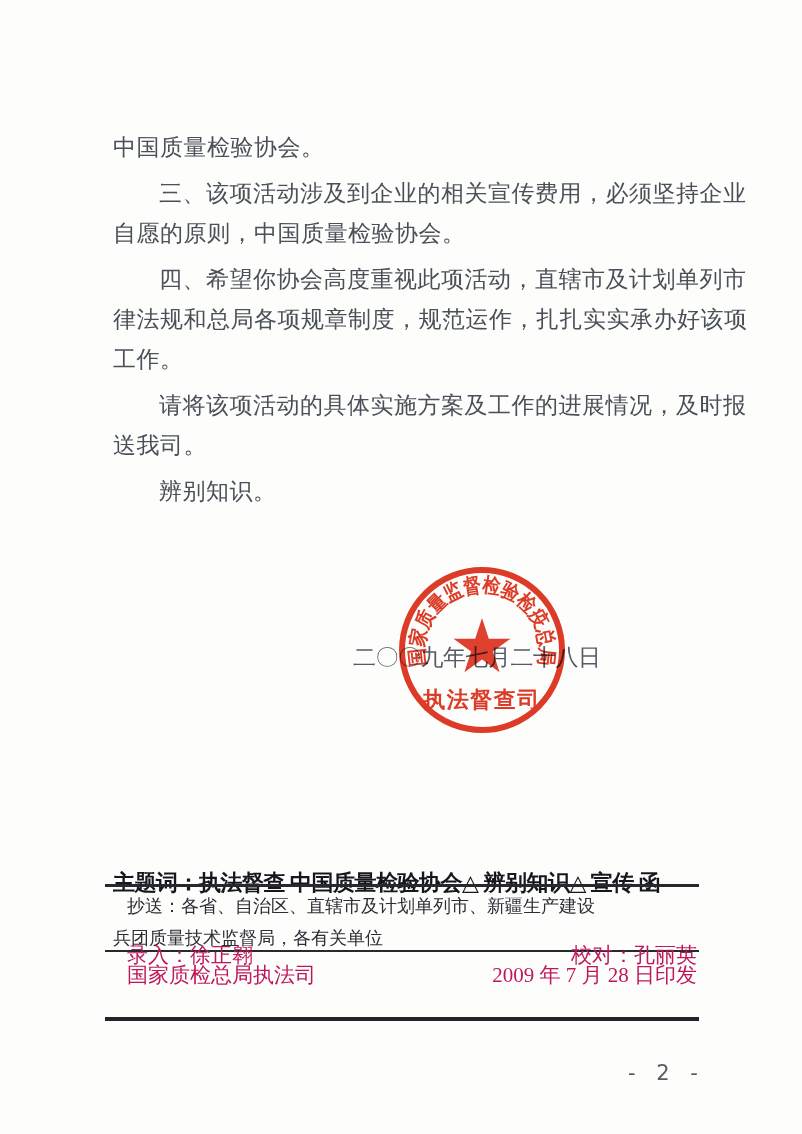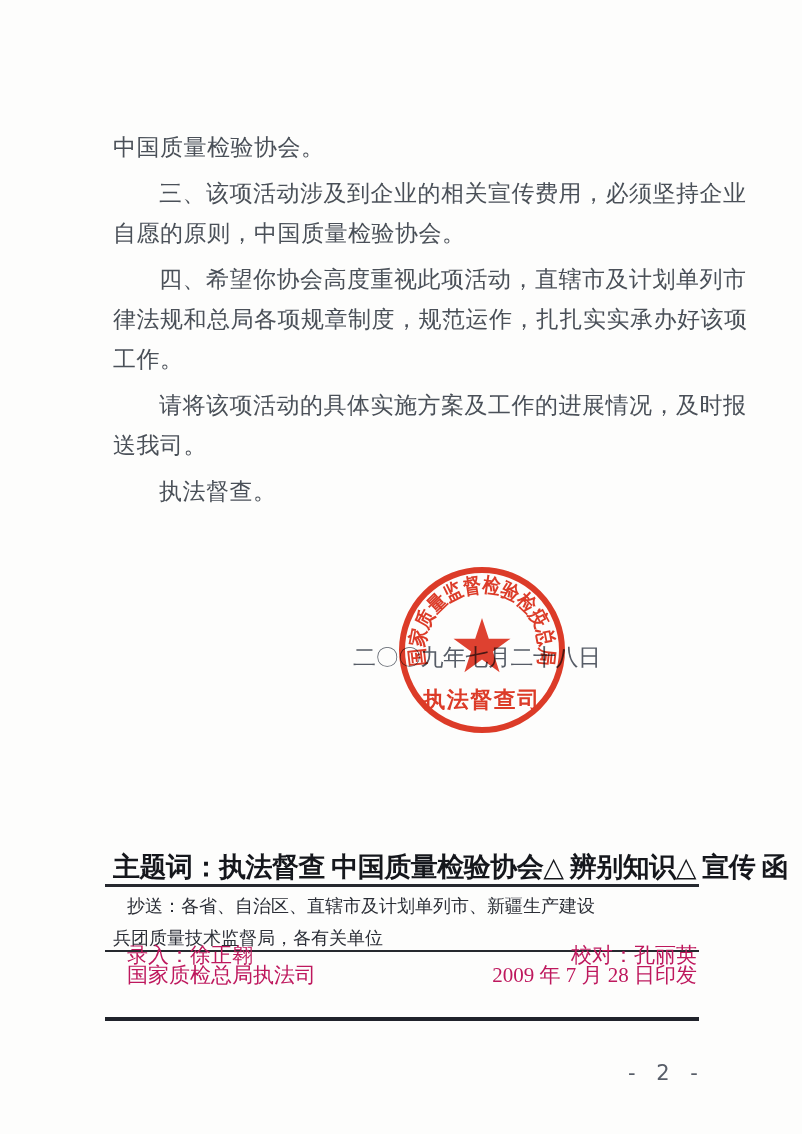--- a/index.html
+++ b/index.html
@@ -51,23 +51,23 @@
 
   
   .footer { position: absolute; left: 0; top: 0; width: 802px; height: 1134px; pointer-events: none; }
   .rule { position: absolute; left: 105px; width: 594px; background: #26292f; }
   .rule1 { top: 884px; height: 3px; }
   .rule2 { top: 950px; height: 2px; }
   .rule3 { top: 1017px; height: 4px; background: #20232b; }
 
   .topics {
     position: absolute;
-    left: 113px; top: 849px;
+    left: 113px; top: 868px;
     width: 586px;
-    font-size: 27px;
+    font-size: 22px;
     font-weight: bold;
     color: #15171c;
     white-space: nowrap;
     letter-spacing: -0.5px;
   }
   .cc {
     position: absolute;
     left: 113px; top: 890px;
     width: 586px;
     font-size: 18px;
@@ -108,21 +108,21 @@
 
   <div class="body-text">
     <div class="line">中国质量检验协会。</div>
     <div class="line para">三、该项活动涉及到企业的相关宣传费用，必须坚持企业</div>
     <div class="line">自愿的原则，中国质量检验协会。</div>
     <div class="line para">四、希望你协会高度重视此项活动，直辖市及计划单列市</div>
     <div class="line">律法规和总局各项规章制度，规范运作，扎扎实实承办好该项</div>
     <div class="line">工作。</div>
     <div class="line para">请将该项活动的具体实施方案及工作的进展情况，及时报</div>
     <div class="line">送我司。</div>
-    <div class="line para">执法督查。</div>
+    <div class="line para">辨别知识。</div>
   </div>
 
   <div class="sign-date">二〇〇九年七月二十八日</div>
 
   <svg class="seal" viewBox="0 0 188 188" xmlns="http://www.w3.org/2000/svg">
     <circle cx="94" cy="94" r="80" fill="none" stroke="#dc2c17" stroke-width="6"></circle>
     <path id="seal-arc" d="M 38 109 A 58 58 0 1 1 150 109" fill="none"></path>
     <text font-size="20.5" font-weight="bold" fill="#dc2c17" letter-spacing="0">
       <textPath href="#seal-arc" startOffset="0" textLength="212" lengthAdjust="spacingAndGlyphs">国家质量监督检验检疫总局</textPath>
     </text>

